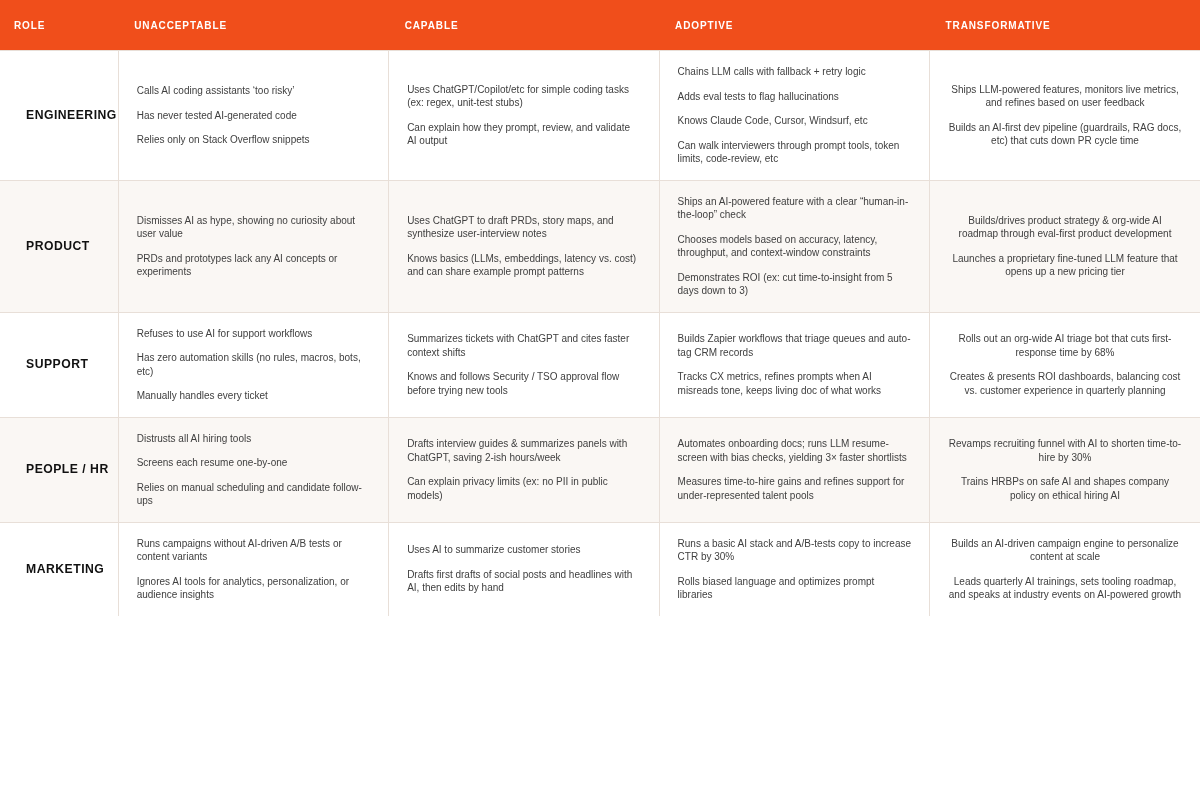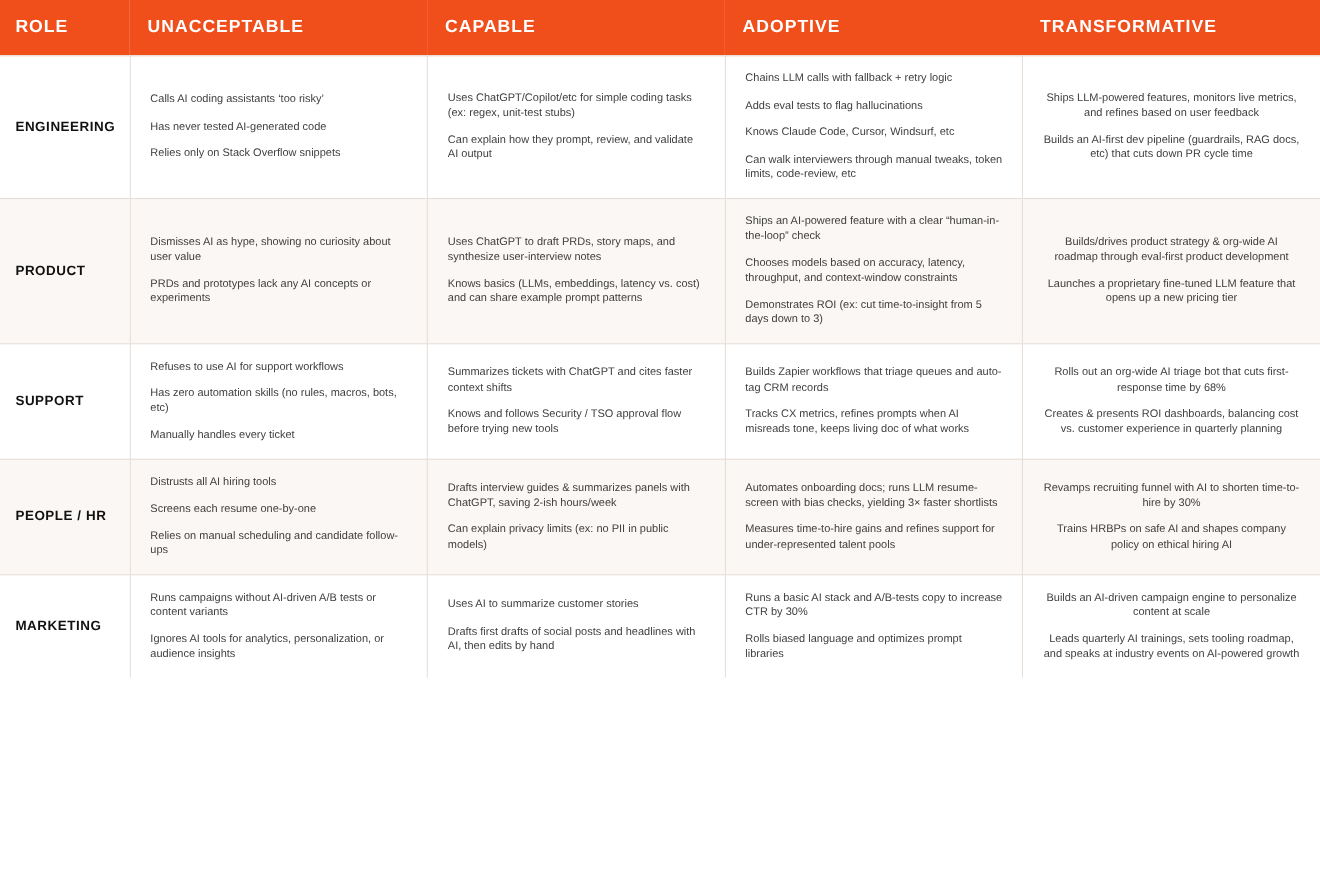--- a/index.html
+++ b/index.html
@@ -19,21 +19,21 @@
     border-collapse: collapse;
     table-layout: fixed;
   }
   .matrix col.c-role { width: 118px; }
   .matrix col.c-lvl  { width: 270px; }
 
   thead th {
     background: #f04e1b;
     color: #ffffff;
     text-align: left;
-    font-size: 16px;
+    font-size: 10px;
     font-weight: bold;
     letter-spacing: 0.9px;
     padding: 14px 0 14px 16px;
     height: 22px;
     vertical-align: middle;
     border: none;
   }
   thead th.role-head {
     padding-left: 14px;
   }
@@ -44,21 +44,21 @@
     padding: 14px 18px 14px 18px;
     font-size: 10px;
     line-height: 1.35;
     color: #404040;
   }
   tbody td.role-cell {
     font-size: 12.2px;
     font-weight: bold;
     letter-spacing: 0.5px;
     color: #111111;
-    padding-left: 14px;
+    padding-left: 26px;
     padding-right: 6px;
     text-align: left;
   }
   tbody tr.alt td {
     background: #faf7f4;
   }
   tbody tr td:first-child {
     border-left: none;
   }
   tbody tr td:last-child {
@@ -115,21 +115,21 @@
         <ul class="bullets">
           <li>Uses ChatGPT/Copilot/etc for simple coding tasks (ex: regex, unit-test stubs)</li>
           <li>Can explain how they prompt, review, and validate AI output</li>
         </ul>
       </td>
       <td>
         <ul class="bullets">
           <li>Chains LLM calls with fallback + retry logic</li>
           <li>Adds eval tests to flag hallucinations</li>
           <li>Knows Claude Code, Cursor, Windsurf, etc</li>
-          <li>Can walk interviewers through manual tweaks, token limits, code-review, etc</li>
+          <li>Can walk interviewers through prompt tools, token limits, code-review, etc</li>
         </ul>
       </td>
       <td>
         <ul class="bullets">
           <li>Ships LLM-powered features, monitors live metrics, and refines based on user feedback</li>
           <li>Builds an AI-first dev pipeline (guardrails, RAG docs, etc) that cuts down PR cycle time</li>
         </ul>
       </td>
     </tr>
 

